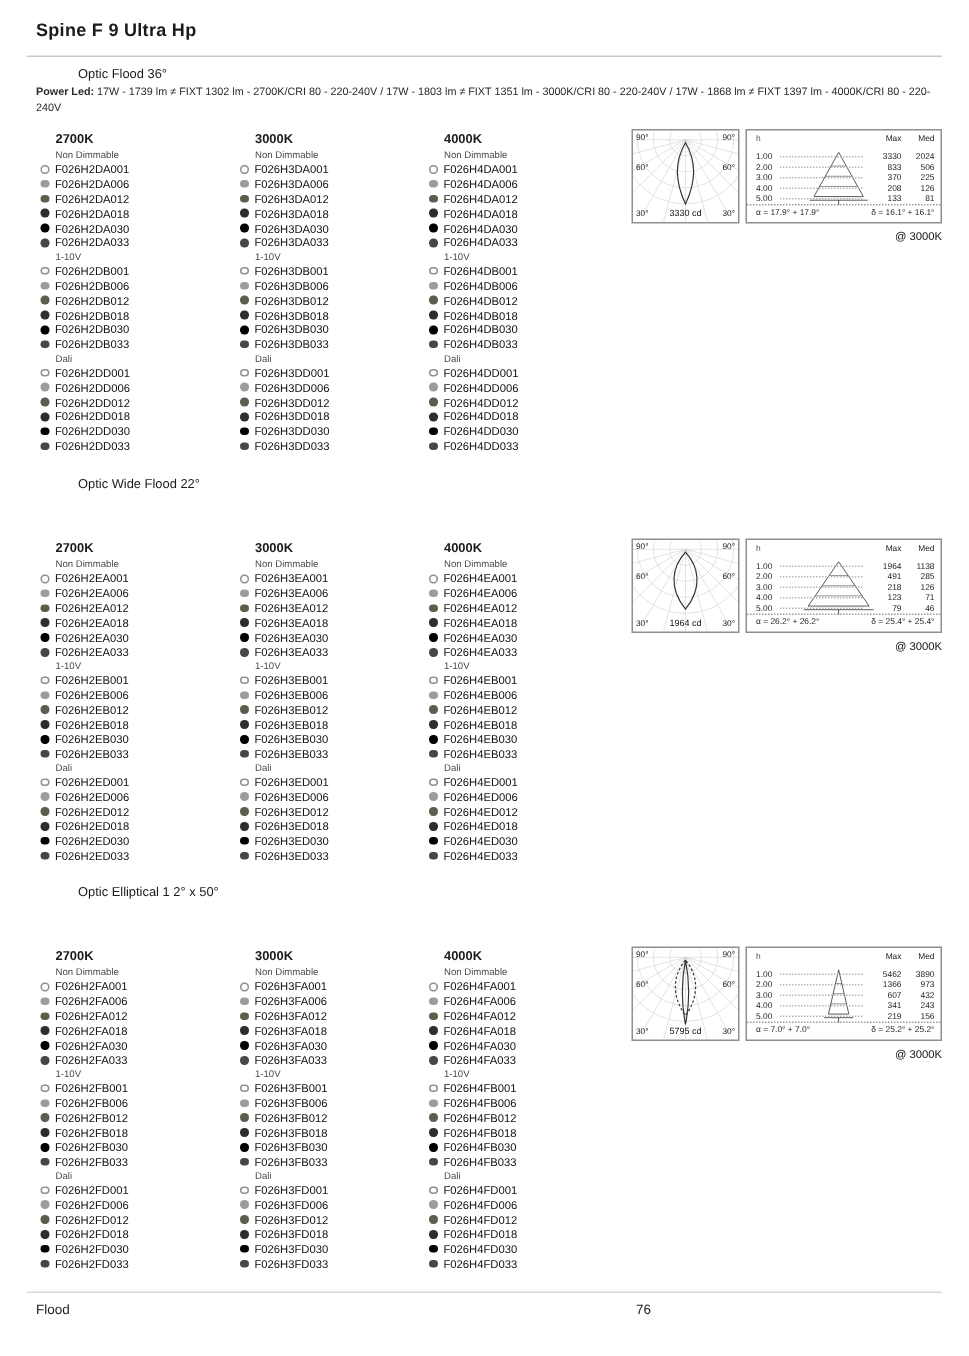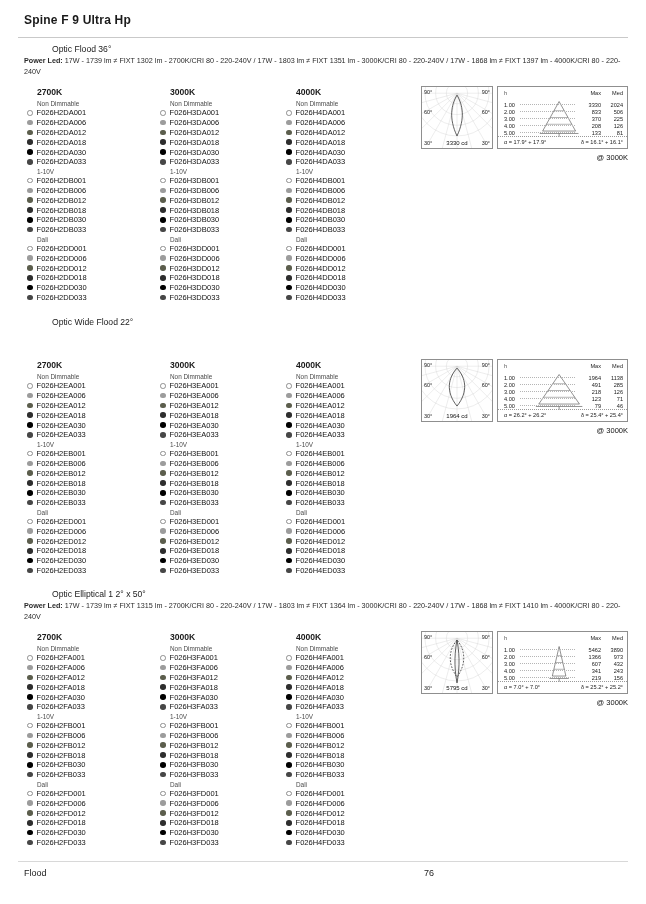--- a/index.html
+++ b/index.html
@@ -696,21 +696,20 @@
             <div class="cone-bottom">
               <span>α = 26.2° + 26.2°</span>
               <span>δ = 25.4° + 25.4°</span>
             </div>
           </div>
           <div class="note">@ 3000K</div>
         </div>
       </div>
       <div class="section" style="top: 589px;">
         <div class="optic-title">Optic Elliptical 1 2° x 50°</div>
-        <div class="power"><b>Power Led:</b> 17W - 1739 lm ≠ FIXT 1315 lm - 2700K/CRI 80 - 220-240V   /   17W - 1803 lm ≠ FIXT 1364 lm - 3000K/CRI 80 - 220-240V   /   17W - 1868 lm ≠ FIXT 1410 lm - 4000K/CRI 80 - 220-240V</div>
         <div class="col" style="left: 3px;">
           <div class="temp-header">2700K</div>
           <div class="group-label">Non Dimmable</div>
           <div class="prow">
             <span class="dot" style="background: rgb(255, 255, 255); border: 0.8px solid rgb(143, 143, 143);"></span>
             <span class="code">F026H2FA001</span>
           </div>
           <div class="prow">
             <span class="dot" style="background: rgb(156, 156, 156);"></span>
             <span class="code">F026H2FA006</span>

